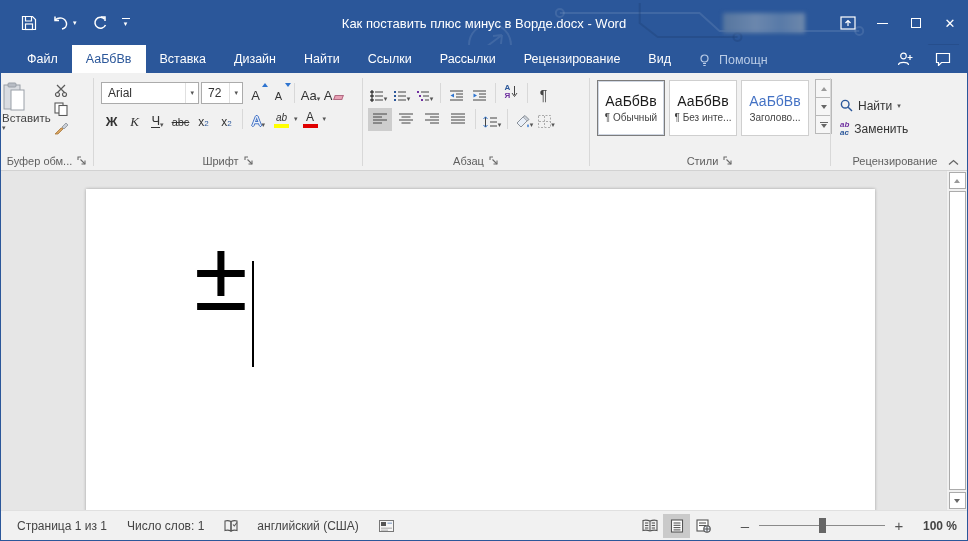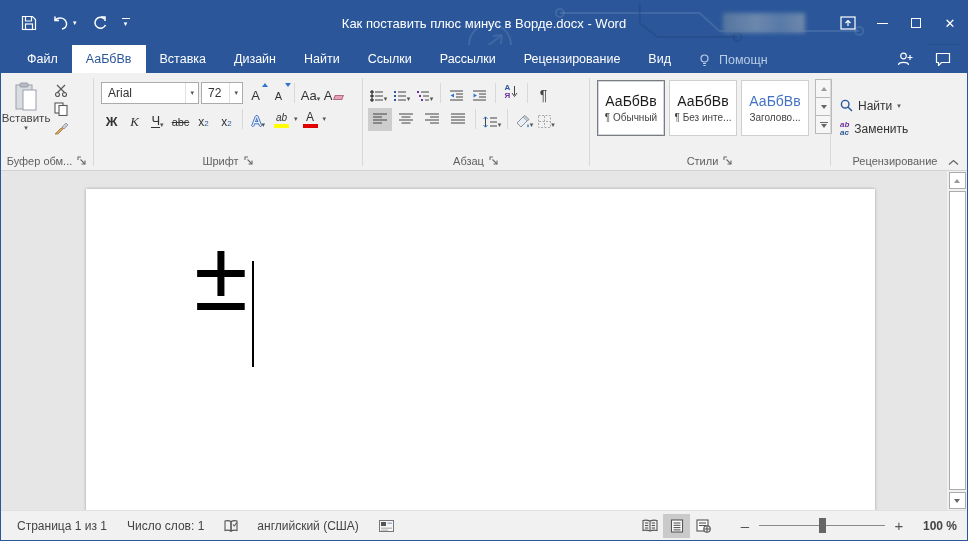--- a/index.html
+++ b/index.html
@@ -31,21 +31,21 @@
   
   .ribbon { height:98px; background:#f1f1f1; border-bottom:1px solid #d2d2d2; display:flex; flex:0 0 auto; position:relative; padding-top:3px; color:#444; }
   .group { display:flex; flex-direction:column; padding:0 1px; }
   .gdivider { width:1px; background:#d8d8d8; margin:2px 0 4px; }
   .gbody { flex:1; display:flex; }
   .glabel { height:18px; display:flex; align-items:center; justify-content:center; gap:5px; font-size:11px; color:#5f5f5f; }
   .launcher { width:10px; height:10px; }
 
   
   .g-clipboard { width:92px; }
-  .paste { width:48px; display:flex; flex-direction:column; align-items:center; padding-top:6px; font-size:11.5px; color:#444; }
+  .paste { width:48px; display:flex; flex-direction:column; padding-top:6px; font-size:11.5px; color:#444; }
   .clip-col { display:flex; flex-direction:column; gap:5px; padding-top:8px; margin-left:4px; }
 
   
   .g-font { width:268px; }
   .fcol { display:flex; flex-direction:column; width:100%; padding:4px 4px 0 6px; }
   .frow { display:flex; align-items:center; height:26px; gap:2px; }
   .combo { border:1px solid #ababab; background:#fff; height:22px; display:flex; align-items:center; font-size:12px; color:#333; padding-left:6px; }
   .combo .dd { margin-left:auto; padding:0 4px; border-left:1px solid #e0e0e0; height:100%; display:flex; align-items:center; }
   .combo-family { width:98px; }
   .combo-size { width:42px; }

